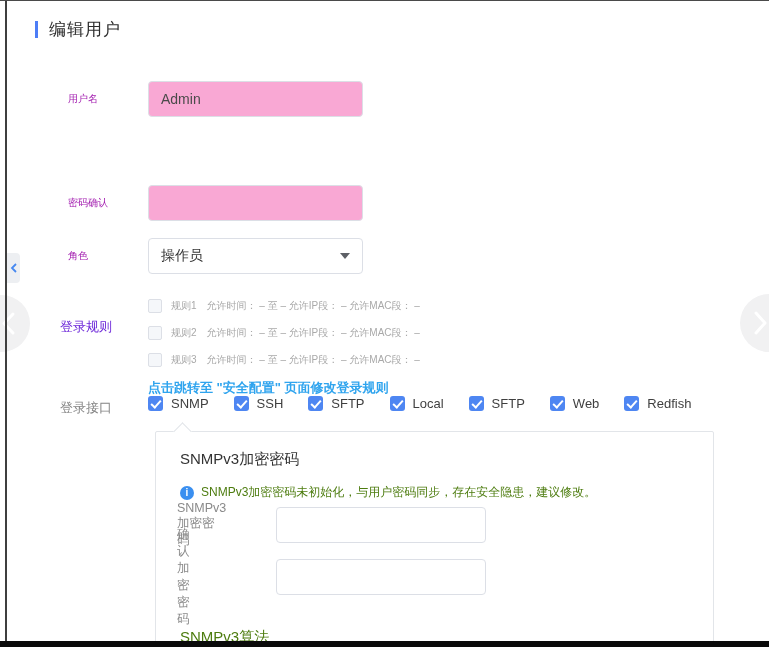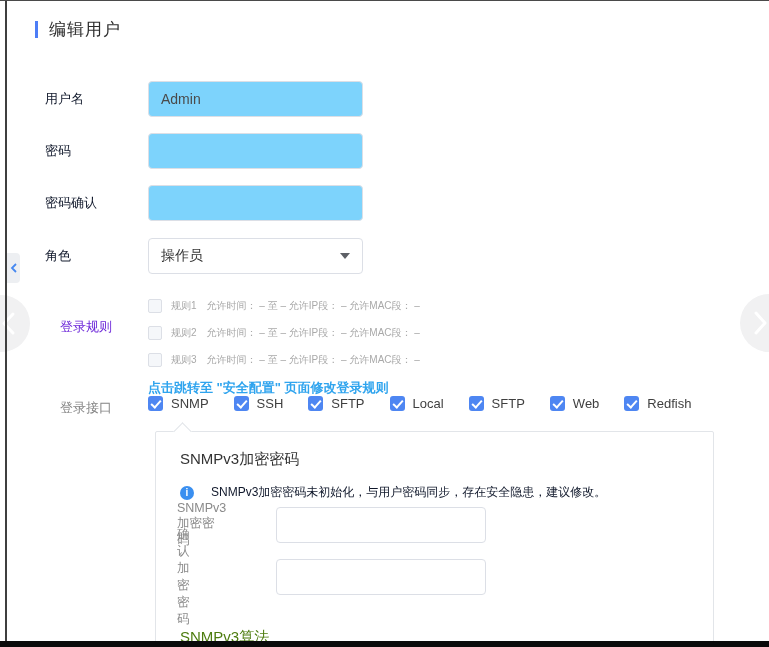--- a/index.html
+++ b/index.html
@@ -8,24 +8,24 @@
   .win-left-border{position:absolute;left:5px;top:0;bottom:0;width:2px;background:#3f3f3f;z-index:8;}
   .bottom-bar{position:absolute;left:0;right:0;bottom:0;height:6px;background:#0a0a0a;z-index:10;}
 
   
   .page-title{position:absolute;left:35px;top:17px;display:flex;align-items:center;}
   .accent{width:3px;height:17px;background:#4d7df6;margin-right:11px;}
   .page-title h1{margin:0;font-size:17px;font-weight:400;color:#2b2b2b;letter-spacing:1px;}
 
   
   .frow{position:absolute;left:0;right:0;height:36px;}
-  .flabel{position:absolute;left:45px;top:50%;transform:translateY(-50%);font-size:13px;color:#0f172a;}
+  .flabel{position:absolute;left:68px;top:50%;transform:translateY(-50%);font-size:10px;color:#a21caf;}
   .finput{position:absolute;left:148px;top:0;width:215px;height:36px;box-sizing:border-box;
           border:1px solid #dcdfe6;border-radius:4px;padding:0 12px;font-size:14px;color:#4a4a4a;
-          outline:none;background:#7dd3fc;font-family:inherit;}
+          outline:none;background:#f9a8d4;font-family:inherit;}
   .fselect{position:absolute;left:148px;top:0;width:215px;height:36px;box-sizing:border-box;
            border:1px solid #dcdfe6;border-radius:4px;display:flex;align-items:center;
            justify-content:space-between;padding:0 12px;font-size:14px;color:#333;cursor:pointer;background:#fff;}
   .caret-down{width:0;height:0;border-left:5px solid transparent;border-right:5px solid transparent;
               border-top:6px solid #5d6066;}
 
   
   .rules-label{position:absolute;left:60px;top:317px;font-size:13px;color:#6d28d9;}
   .rules{position:absolute;left:148px;top:291px;}
   .rule-row{display:flex;align-items:center;height:27px;font-size:10px;color:#a9a9a9;}
@@ -41,21 +41,21 @@
   .cb-on{position:relative;width:15px;height:15px;border-radius:3px;background:#4e86f2;cursor:pointer;}
   .cb-on::after{content:"";position:absolute;left:5px;top:2px;width:4px;height:8px;
                 border:solid #fff;border-width:0 2px 2px 0;transform:rotate(42deg);}
 
   
   .panel{position:absolute;left:155px;top:430px;width:557px;height:245px;border:1px solid #e2e5e9;
          border-radius:2px;background:#fff;}
   .panel-caret{position:absolute;top:-7px;left:20px;width:12px;height:12px;background:#fff;
                border-left:1px solid #e2e5e9;border-top:1px solid #e2e5e9;transform:rotate(45deg);}
   .ptitle{position:absolute;left:24px;top:18px;margin:0;font-size:15px;font-weight:500;color:#333;}
-  .pinfo{position:absolute;left:24px;top:52px;display:flex;align-items:center;gap:17px;font-size:12px;color:#0f172a;}
+  .pinfo{position:absolute;left:24px;top:52px;display:flex;align-items:center;gap:7px;font-size:12px;color:#4d7c0f;}
   .info-icon{width:14px;height:14px;border-radius:50%;background:#3a8ff0;color:#fff;display:flex;
              align-items:center;justify-content:center;flex:none;font-size:10px;font-weight:700;}
   .info-icon::after{content:"i";}
   .prow{position:absolute;left:21px;height:36px;}
   .prow .plabel{position:absolute;left:0;top:50%;transform:translateY(-50%);font-size:12.5px;color:#8a8a8a;}
   .prow .pinput{position:absolute;left:99px;top:0;width:210px;height:36px;box-sizing:border-box;
                 border:1px solid #dcdfe6;border-radius:4px;padding:0 12px;font-size:14px;color:#4a4a4a;
                 outline:none;font-family:inherit;}
   .prow1{top:75px;} .prow2{top:127px;}
   .algo{position:absolute;left:24px;top:196px;margin:0;font-size:15px;font-weight:500;color:#4d7c0f;}
@@ -76,24 +76,20 @@
   <div class="page-title">
     <span class="accent"></span>
     <h1>编辑用户</h1>
   </div>
 
   <div class="frow" style="top:80px">
     <span class="flabel">用户名</span>
     <input class="finput" type="text" value="Admin" style="">
   </div>
 
-  <div class="frow" style="top:132px">
-    <span class="flabel">密码</span>
-    <input class="finput" type="password" value="" style="">
-  </div>
 
   <div class="frow" style="top:237px">
     <span class="flabel">角色</span>
     <div class="fselect">
       <span>操作员</span>
       <span class="caret-down"></span>
     </div>
   </div>
 
   <div class="frow" style="top:184px">

